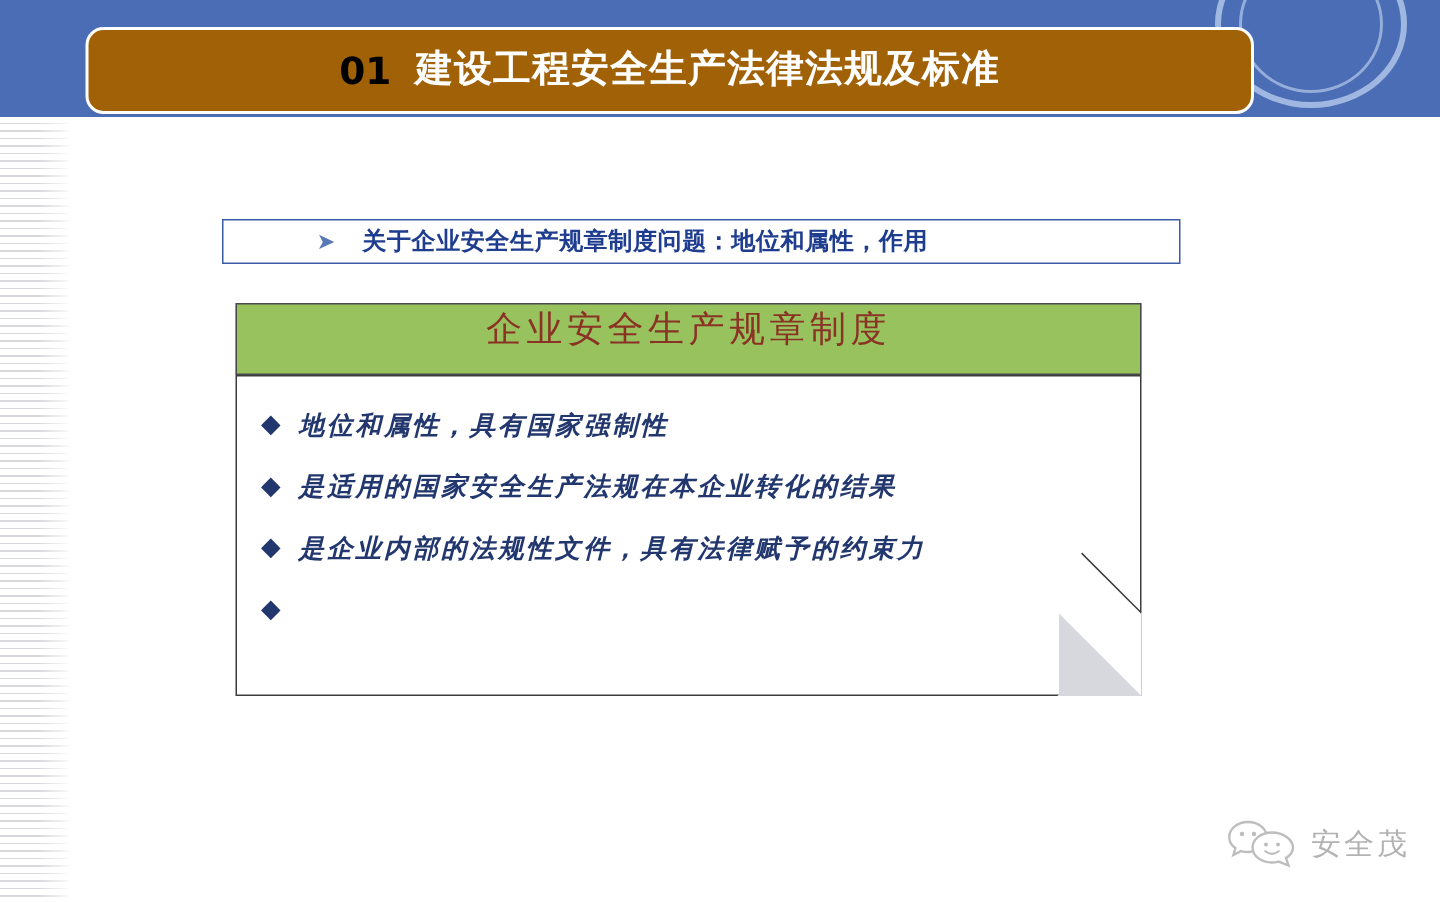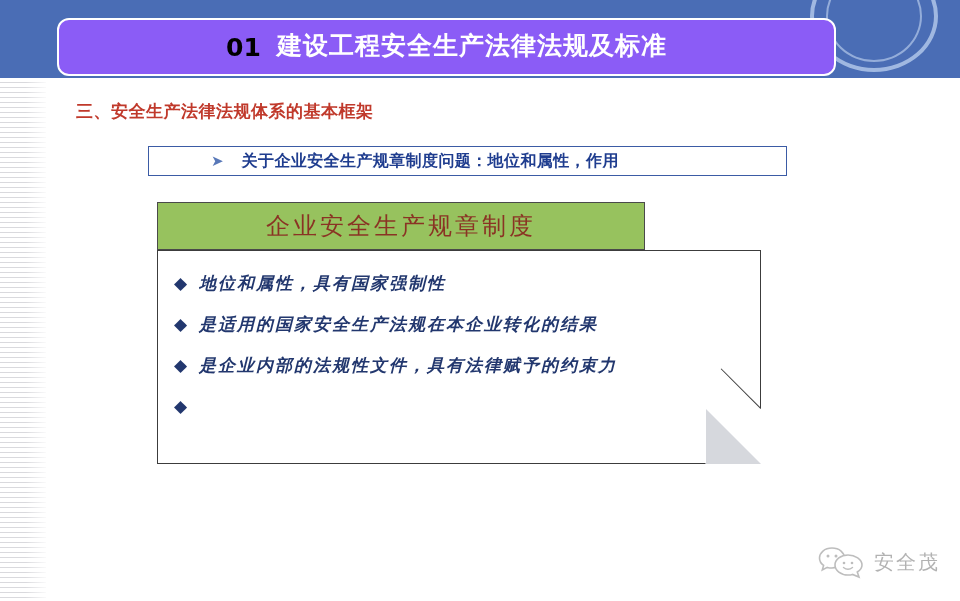--- a/index.html
+++ b/index.html
@@ -85,21 +85,21 @@
     clip-path: inset(30px 0 0 0);
     z-index: 4;
   }
 
   .title-box {
     position: absolute;
     left: 57px;
     top: 18px;
     width: 779px;
     height: 58px;
-    background: #8b5cf6;
+    background: #a16207;
     border: 2.5px solid #ffffff;
     border-radius: 12px;
     box-sizing: border-box;
     z-index: 5;
     display: flex;
     align-items: center;
     justify-content: center;
   }
   .title-text {
     color: #ffffff;
@@ -158,28 +158,28 @@
     font-weight: bold;
     letter-spacing: 0.4px;
     white-space: nowrap;
   }
 
   
   .green-bar {
     position: absolute;
     left: 157px;
     top: 202px;
-    width: 488px;
+    width: 604px;
     height: 48px;
     background: #97c25e;
     border: 1.4px solid #4a4a4a;
     box-sizing: border-box;
     z-index: 6;
     display: flex;
-    align-items: center;
+    align-items: flex-start;
     justify-content: center;
   }
   .green-bar-text {
     color: #8a3324;
     font-size: 24px;
     font-weight: normal;
     letter-spacing: 3px;
     font-family: "DejaVu Serif", "Liberation Serif", serif;
     white-space: nowrap;
   }
@@ -293,21 +293,20 @@
 
   <div class="banner"></div>
   <div class="banner-arc"></div>
   <div class="banner-arc-inner"></div>
 
   <div class="title-box">
     <span class="title-num">01</span>
     <span class="title-text">建设工程安全生产法律法规及标准</span>
   </div>
 
-  <div class="section-heading">三、安全生产法律法规体系的基本框架</div>
 
   <div class="subhead-box">
     <span class="subhead-arrow">➤</span>
     <span class="subhead-text">关于企业安全生产规章制度问题：地位和属性，作用</span>
   </div>
 
   <div class="green-bar">
     <span class="green-bar-text">企业安全生产规章制度</span>
   </div>
 

